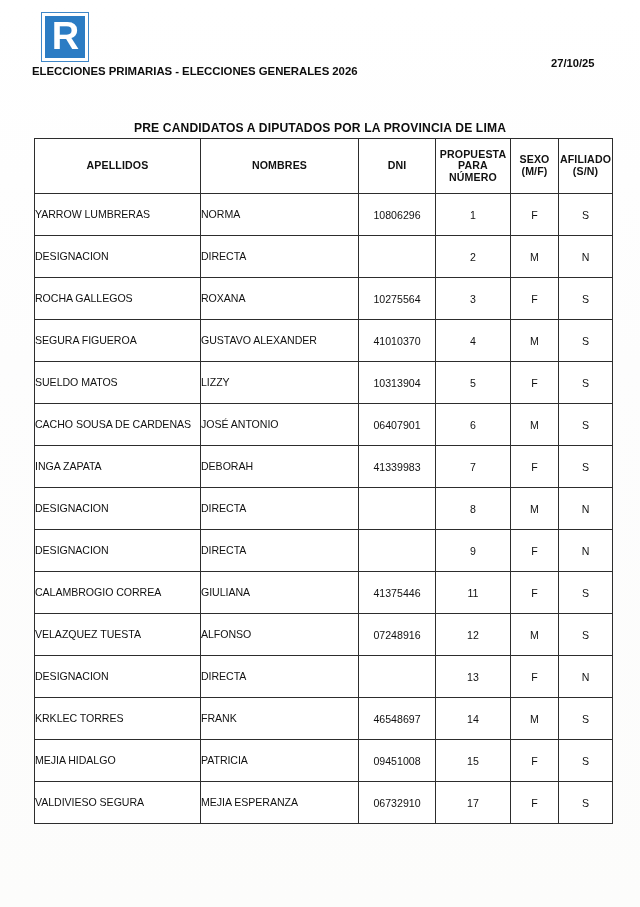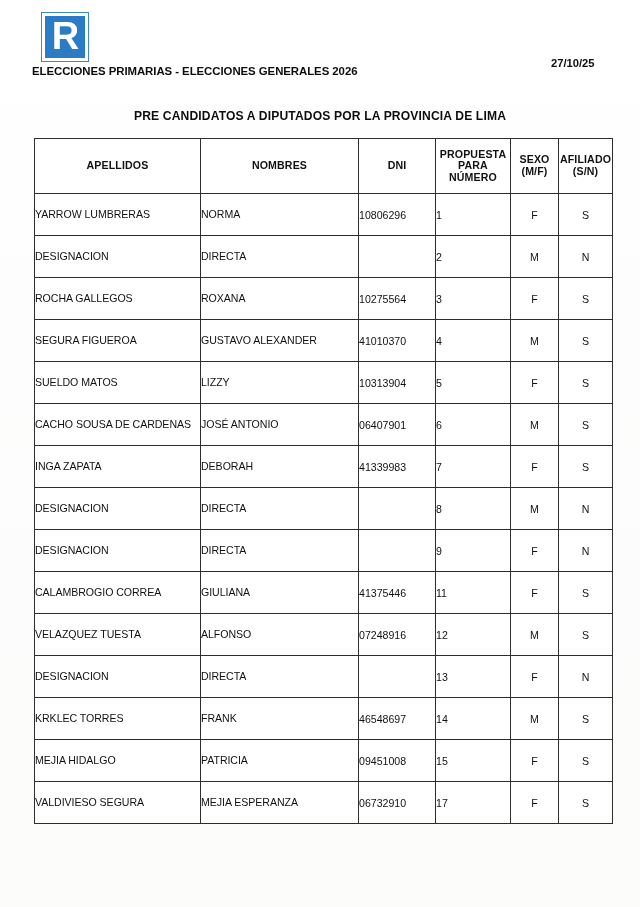--- a/index.html
+++ b/index.html
@@ -79,21 +79,21 @@
     top: 57px;
     font-size: 11.2px;
     font-weight: 700;
     white-space: nowrap;
     color: #0d0d0d;
   }
 
   .doc-subtitle {
     position: absolute;
     left: 0;
-    top: 109px;
+    top: 121px;
     width: 640px;
     text-align: center;
     font-size: 12.1px;
     font-weight: 700;
     letter-spacing: 0.15px;
     color: #0d0d0d;
   }
 
   
   .table-wrap {
@@ -143,21 +143,21 @@
   }
 
   td.cell-text {
     text-align: left;
     padding: 2px 0 2px 7px;
     line-height: 13px;
     font-size: 10.7px;
     letter-spacing: -0.05px;
   }
   td.cell-num {
-    text-align: left;
+    text-align: center;
     font-size: 10.7px;
   }
   td.cell-center {
     text-align: center;
     font-size: 10.7px;
   }
 </style>
 </head>
 <body>
 

